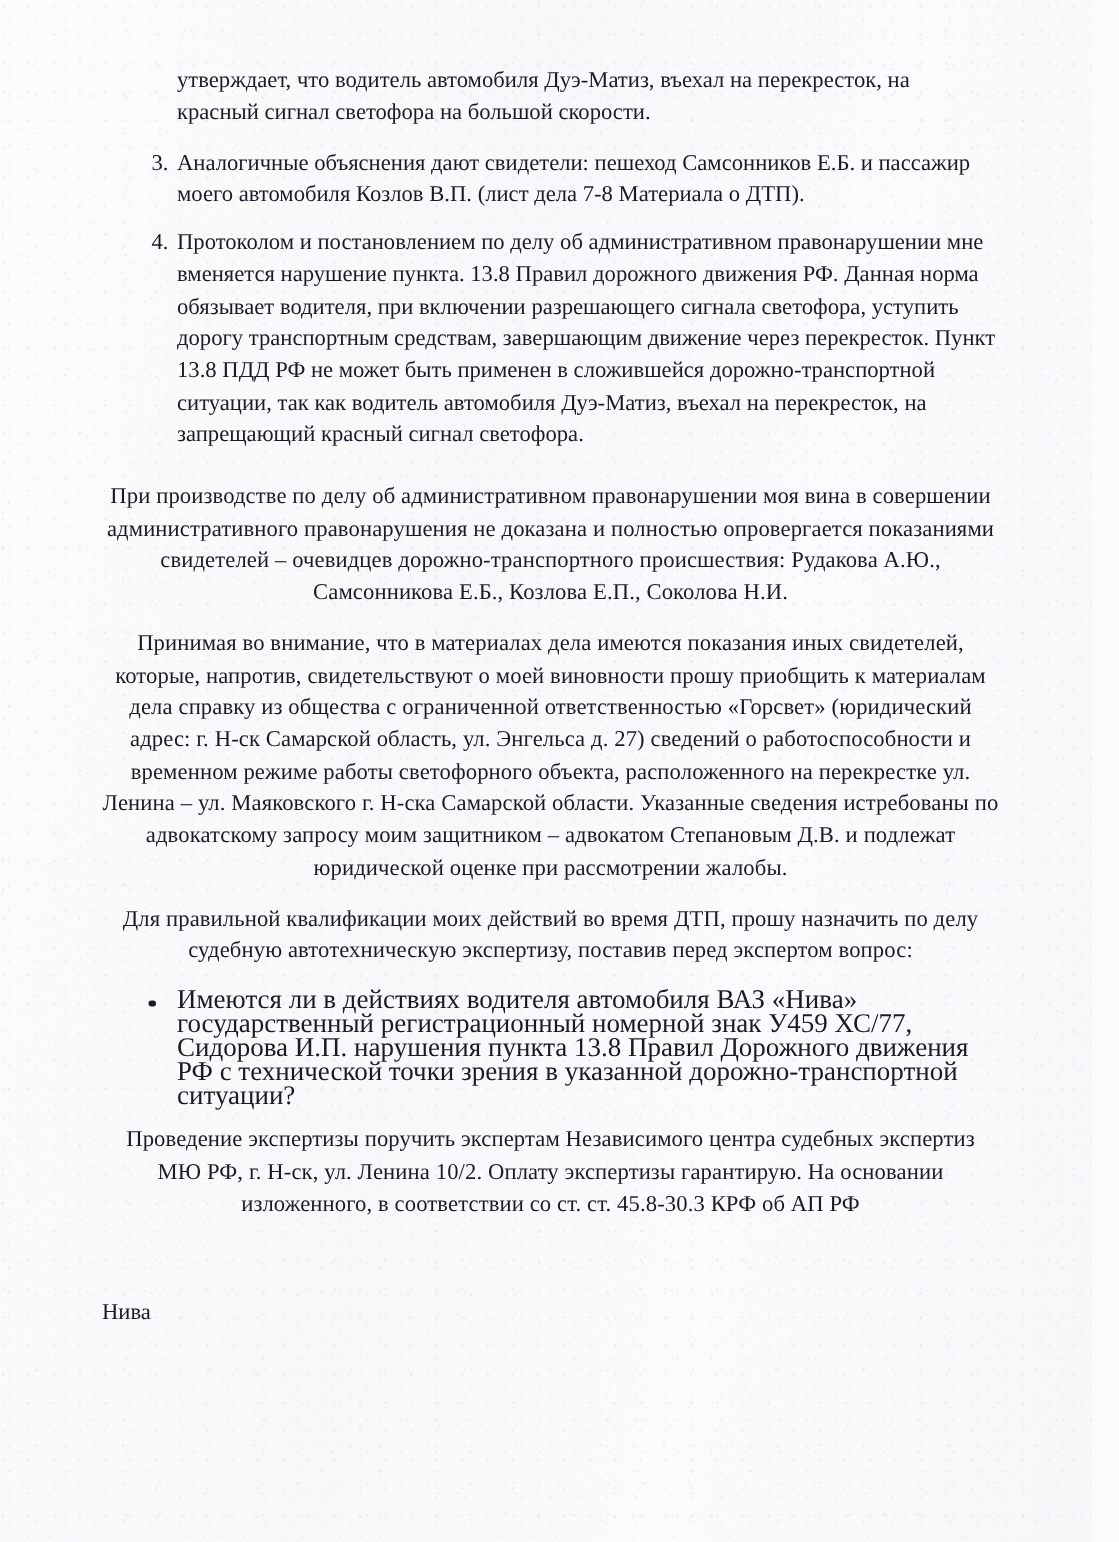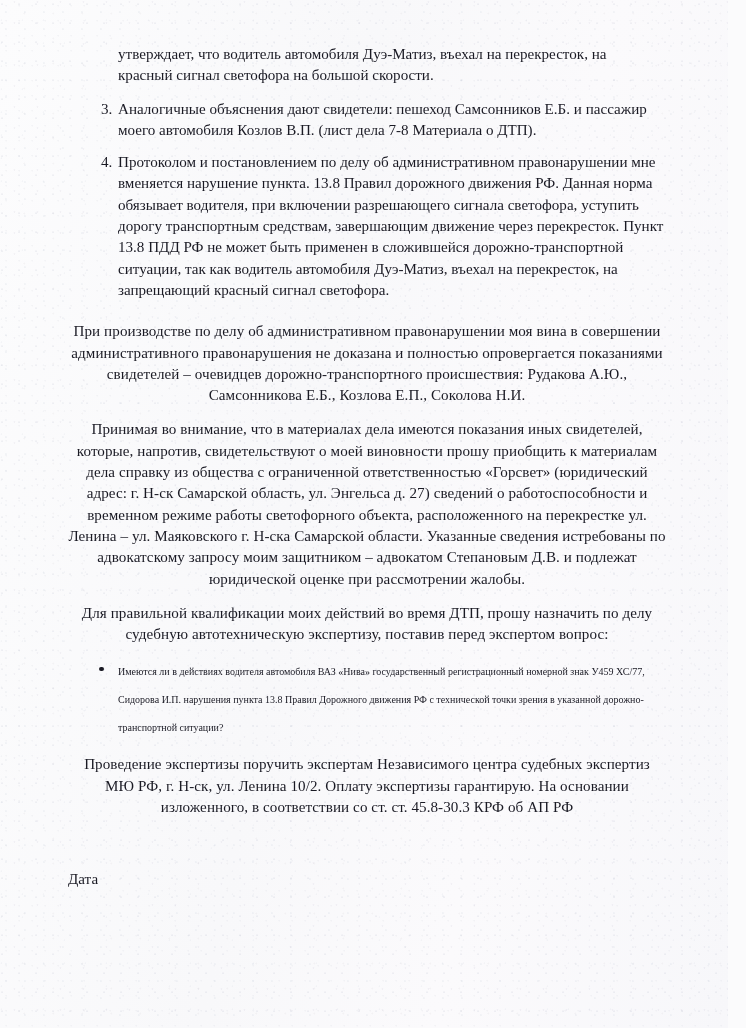--- a/index.html
+++ b/index.html
@@ -75,22 +75,22 @@
 
   
   ul.bullist {
     list-style: none;
     margin: 0 0 12px 0;
     padding: 0;
   }
   ul.bullist > li {
     position: relative;
     padding-left: 50px;
-    font-size: 10px;
-    line-height: 28px;
+    font-size: 18px;
+    line-height: 16px;
   }
   ul.bullist > li .bullet {
     position: absolute;
     left: 31px;
     top: 8.5px;
     width: 4.5px;
     height: 4.5px;
     border-radius: 50%;
     background: #1a1a24;
   }
@@ -151,15 +151,15 @@
 
   <p class="para">Проведение экспертизы поручить экспертам Независимого центра судебных экспертиз МЮ РФ, г. Н-ск, ул. Ленина 10/2. Оплату экспертизы гарантирую. На основании изложенного, в соответствии со ст. ст. 45.8-30.3 КРФ об АП РФ</p>
 
   <div class="gap-md"></div>
 
 
   <div class="gap-lg"></div>
 
 
 
-  <div class="date-line">Дата</div>
+  <div class="date-line">Нива</div>
 
 </div>
 
 </body></html>

